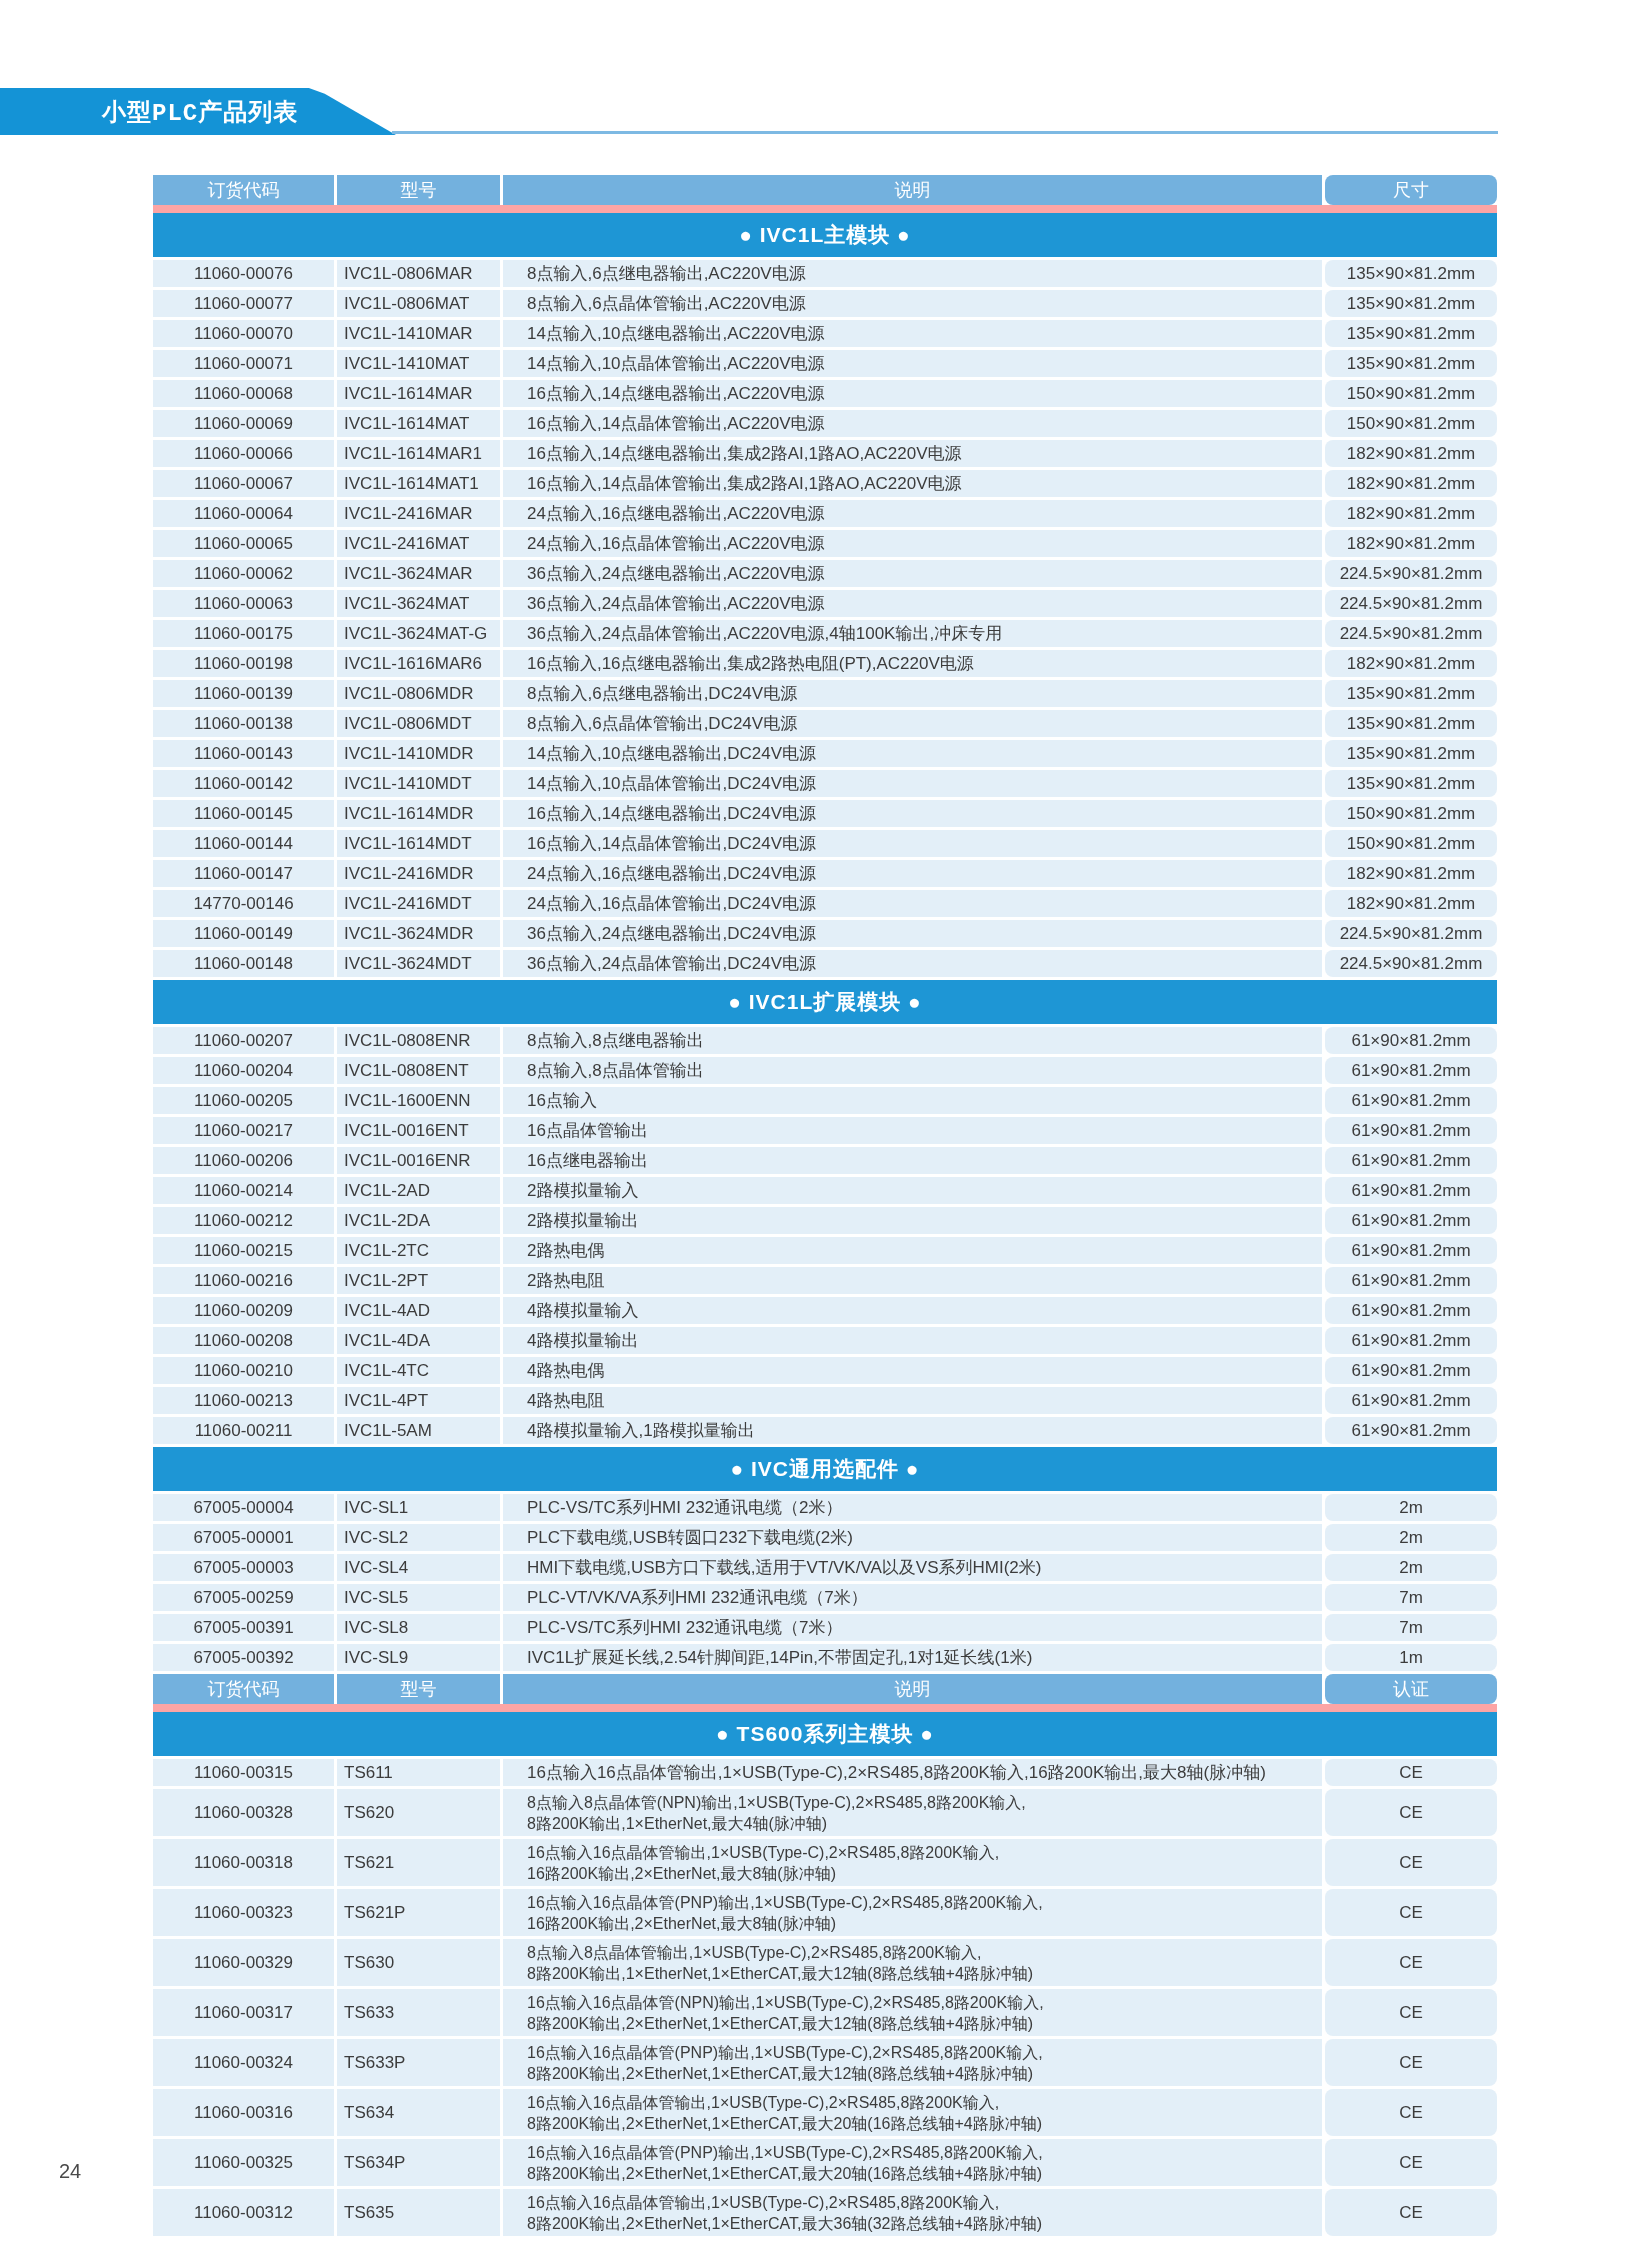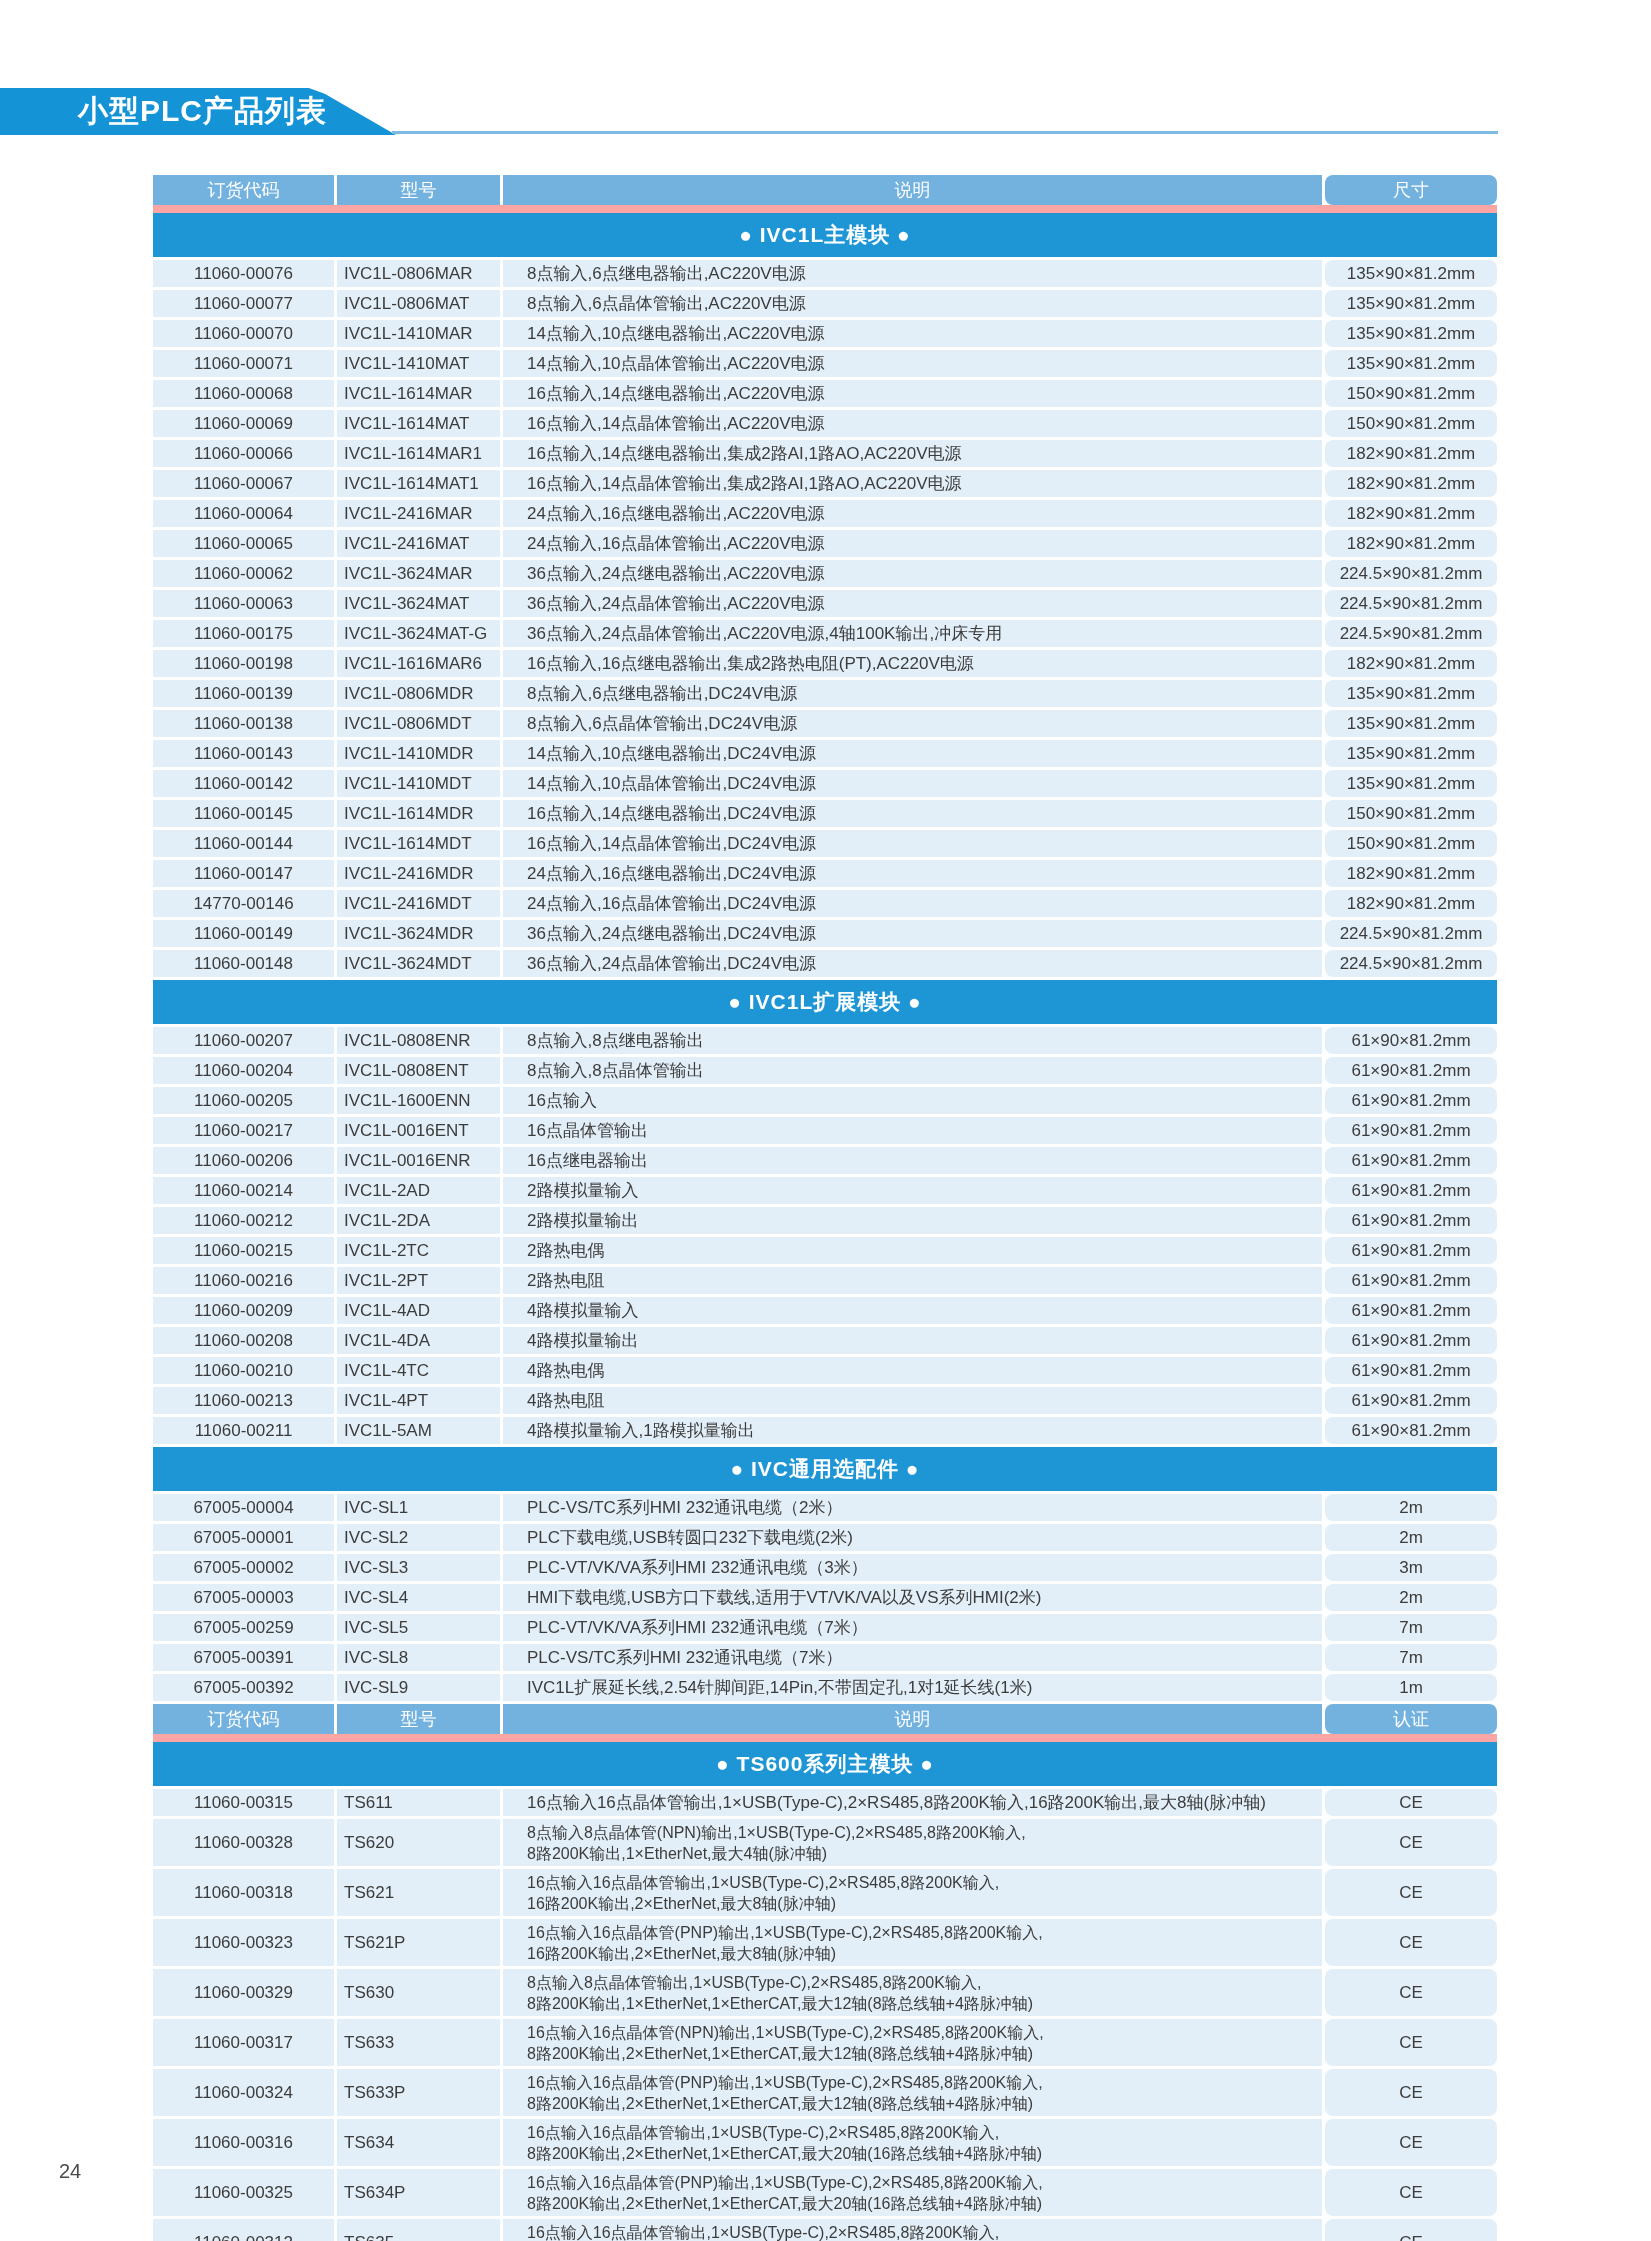--- a/index.html
+++ b/index.html
@@ -9,22 +9,22 @@
     -webkit-font-smoothing:antialiased;
   }
   
   .banner{
     position:absolute;left:0;top:88px;width:396px;height:47px;
     background:#1493d6;
     clip-path:polygon(0 0,78% 0,82% 12%,100% 100%,0 100%);
     display:flex;align-items:center;
   }
   .banner-title{
-    color:#ffffff;font-size:30px;font-weight:bold;letter-spacing:1px;
-    padding-left:78px;white-space:nowrap;
+    color:#ffffff;font-size:24px;font-weight:bold;letter-spacing:1px;
+    padding-left:102px;white-space:nowrap;font-family:Liberation Mono, monospace;
   }
   .banner-line{
     position:absolute;left:392px;top:131px;width:1106px;height:3px;
     background:#7db9e3;
   }
   
   .ptable{position:absolute;left:153px;top:175px;width:1344px;}
   .tr{display:flex;border-bottom:3px solid #ffffff;}
   .td{box-sizing:border-box;border-right:3px solid #ffffff;display:flex;align-items:center;}
   .td:last-child{border-right:none;}
@@ -302,26 +302,20 @@
       <div class="td c3">PLC-VS/TC系列HMI 232通讯电缆（2米）</div>
       <div class="td c4">2m</div>
     </div>
     <div class="tr item">
       <div class="td c1">67005-00001</div>
       <div class="td c2">IVC-SL2</div>
       <div class="td c3">PLC下载电缆,USB转圆口232下载电缆(2米)</div>
       <div class="td c4">2m</div>
     </div>
     <div class="tr item">
-      <div class="td c1">67005-00002</div>
-      <div class="td c2">IVC-SL3</div>
-      <div class="td c3">PLC-VT/VK/VA系列HMI 232通讯电缆（3米）</div>
-      <div class="td c4">3m</div>
-    </div>
-    <div class="tr item">
       <div class="td c1">67005-00003</div>
       <div class="td c2">IVC-SL4</div>
       <div class="td c3">HMI下载电缆,USB方口下载线,适用于VT/VK/VA以及VS系列HMI(2米)</div>
       <div class="td c4">2m</div>
     </div>
     <div class="tr item">
       <div class="td c1">67005-00259</div>
       <div class="td c2">IVC-SL5</div>
       <div class="td c3">PLC-VT/VK/VA系列HMI 232通讯电缆（7米）</div>
       <div class="td c4">7m</div>

